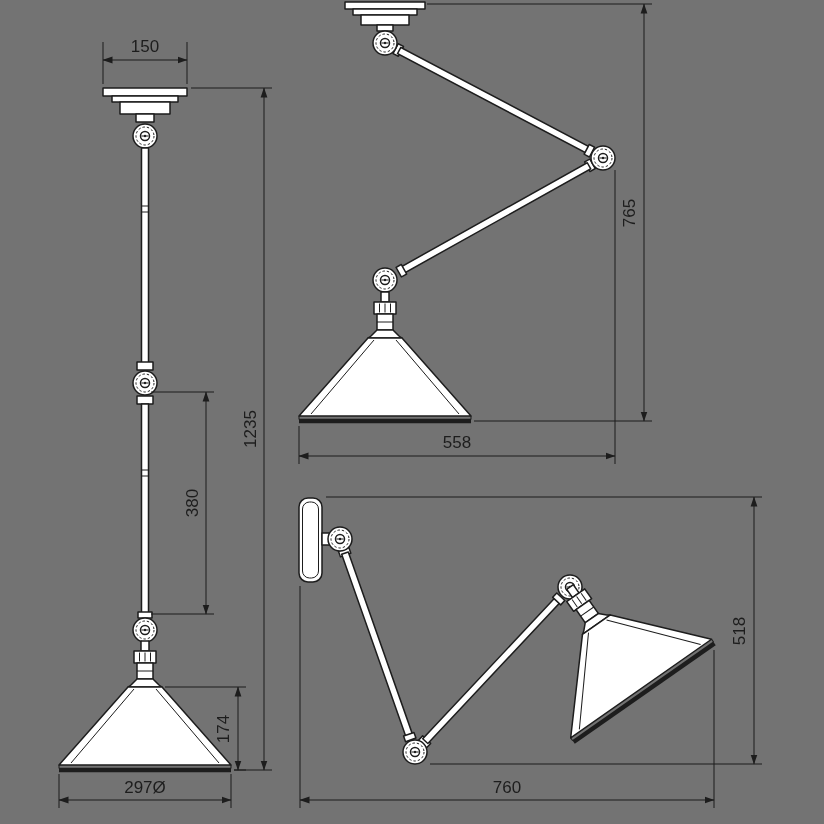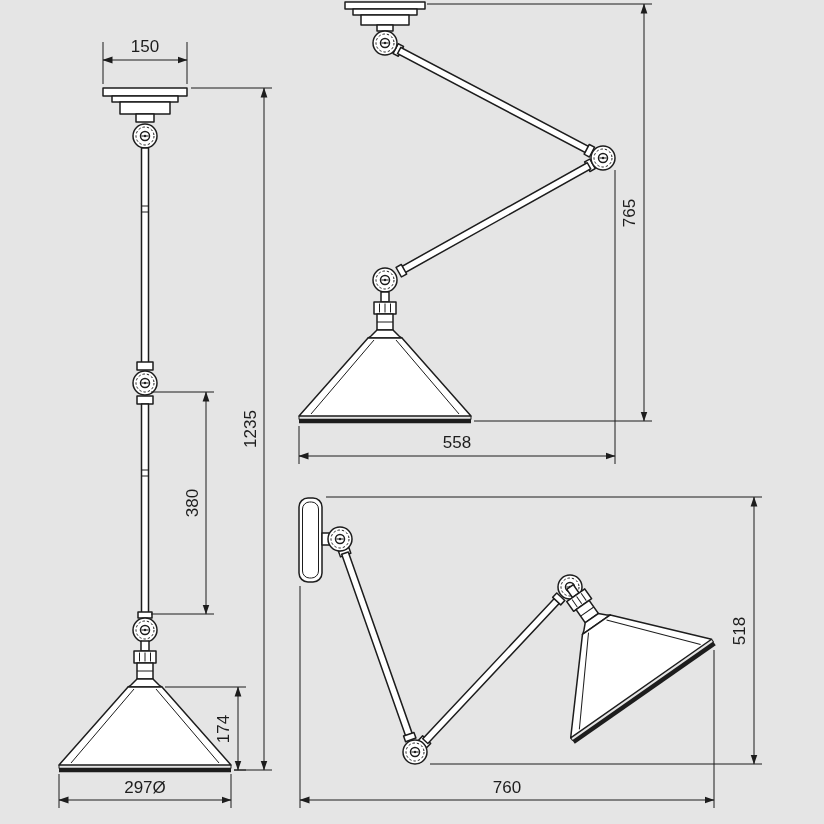--- a/index.html
+++ b/index.html
@@ -1,17 +1,17 @@
 <!DOCTYPE html>
 <html><head>
 <meta charset="utf-8">
 <style>
   html,body{margin:0;padding:0;background:#ffffff;}
   .drawing-wrap{
-    width:824px;height:824px;background:#e5e5e5;position:relative;
+    width:824px;height:824px;background:#737373;position:relative;
     font-family:"Liberation Sans", sans-serif;
   }
   svg{display:block;}
   .obj{stroke:#1d1d1d;stroke-width:1.5;fill:#ffffff;stroke-linejoin:round;}
   .objthin{stroke:#1d1d1d;stroke-width:1;fill:none;}
   .dim{stroke:#1d1d1d;stroke-width:1;fill:none;}
   .rim{stroke:#1d1d1d;stroke-width:4.5;fill:none;}
   .dimtxt{
     fill:#1d1d1d;stroke:none;font-family:"Liberation Sans", sans-serif;
     font-size:17px;

